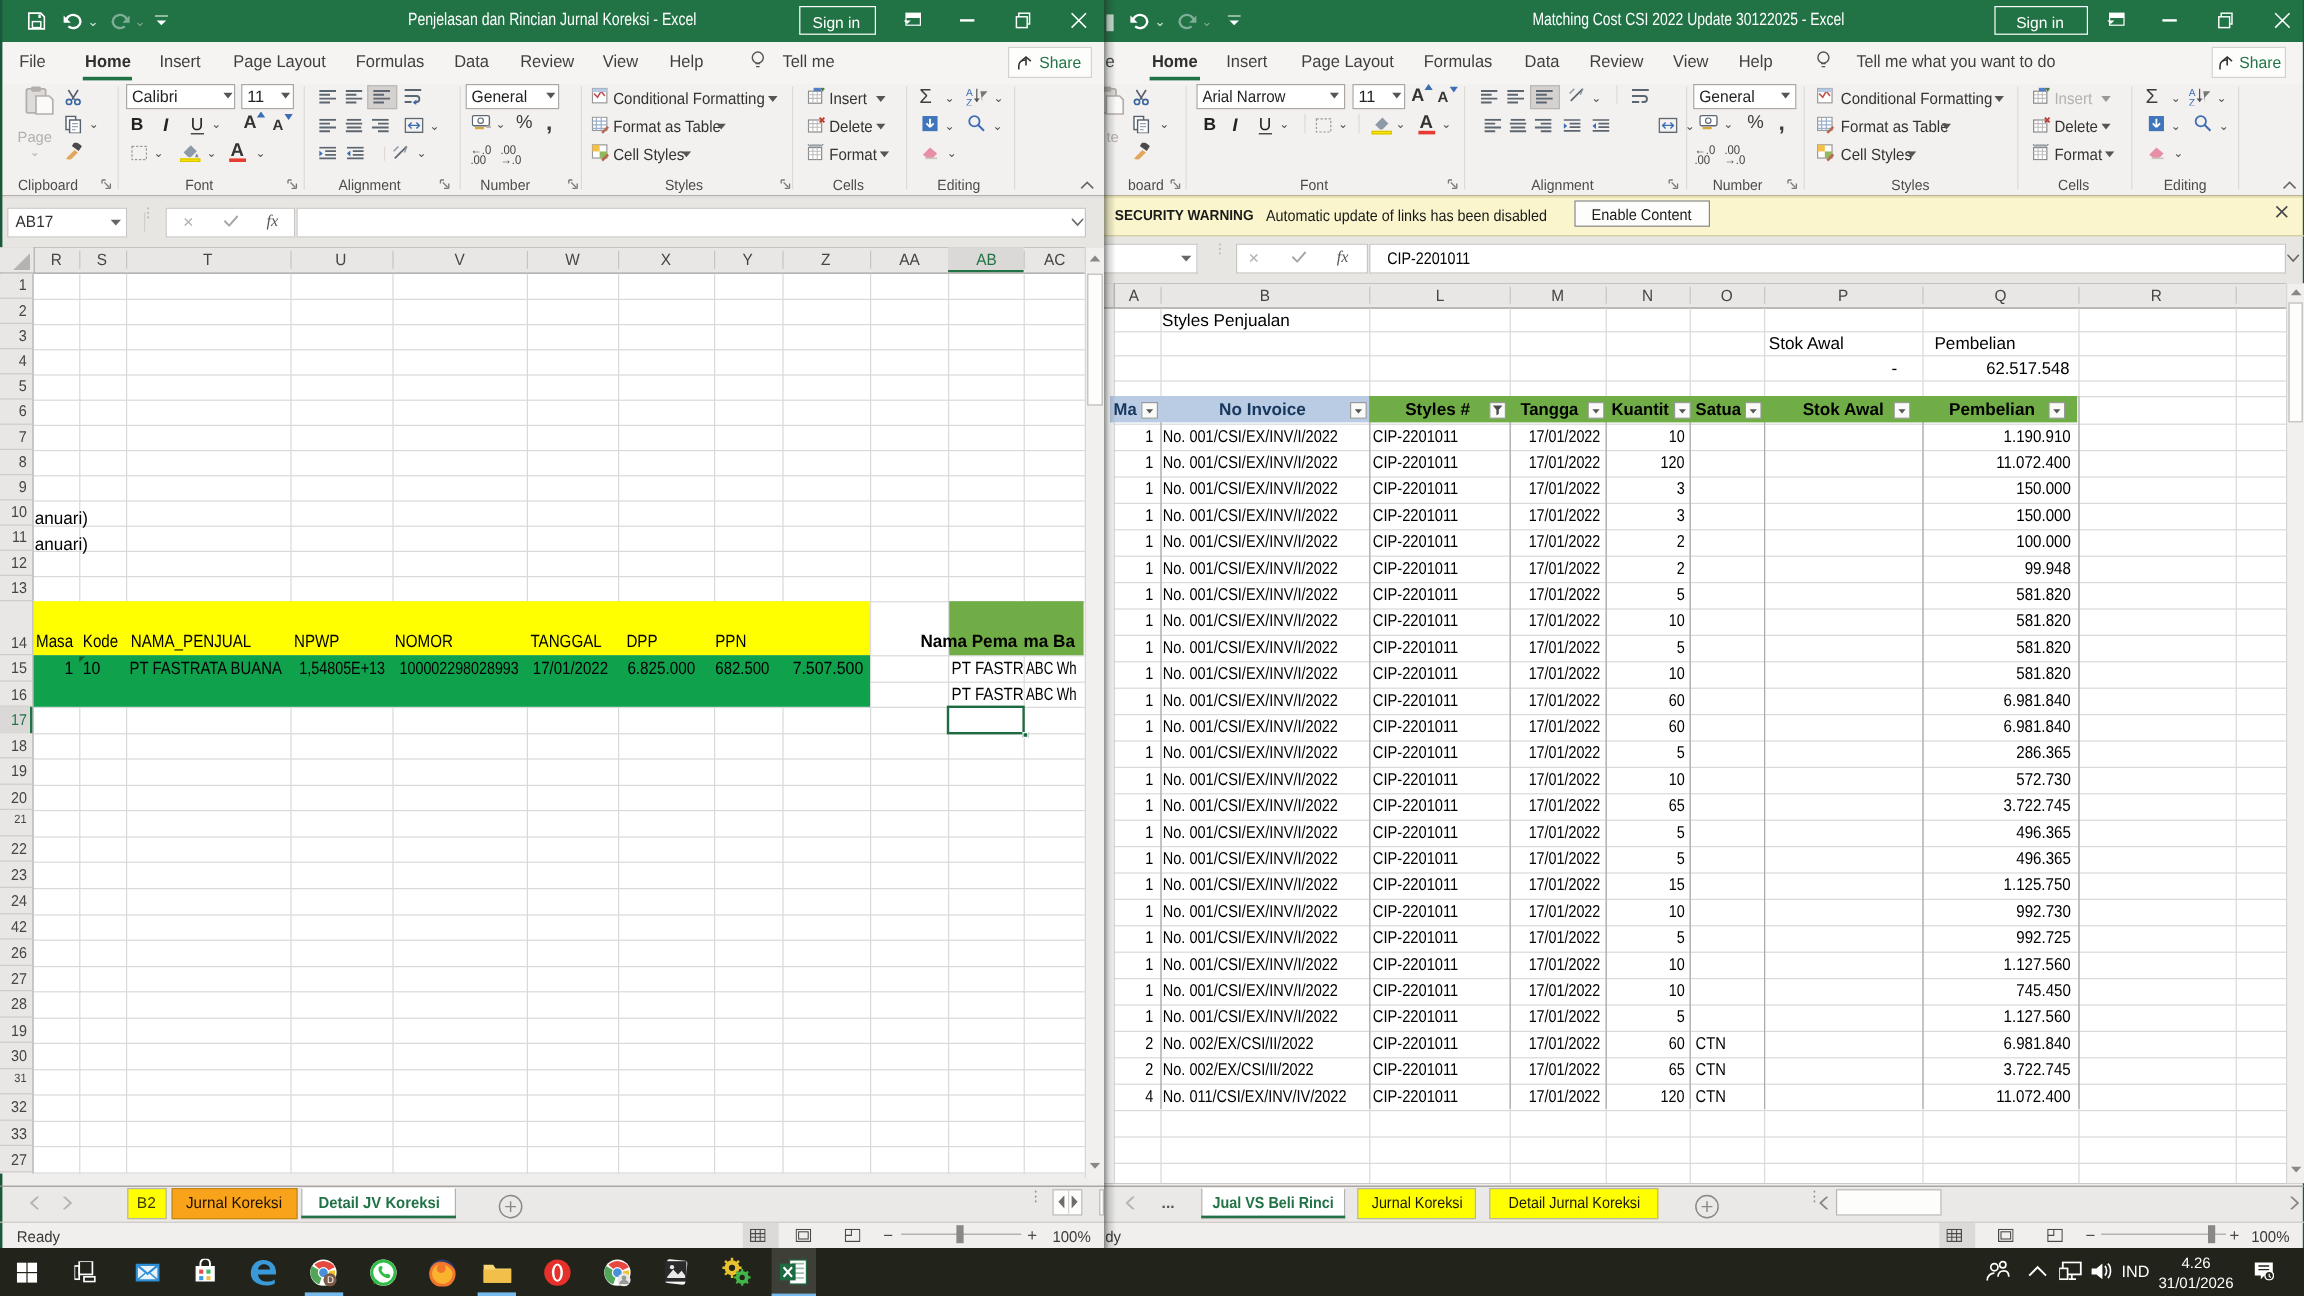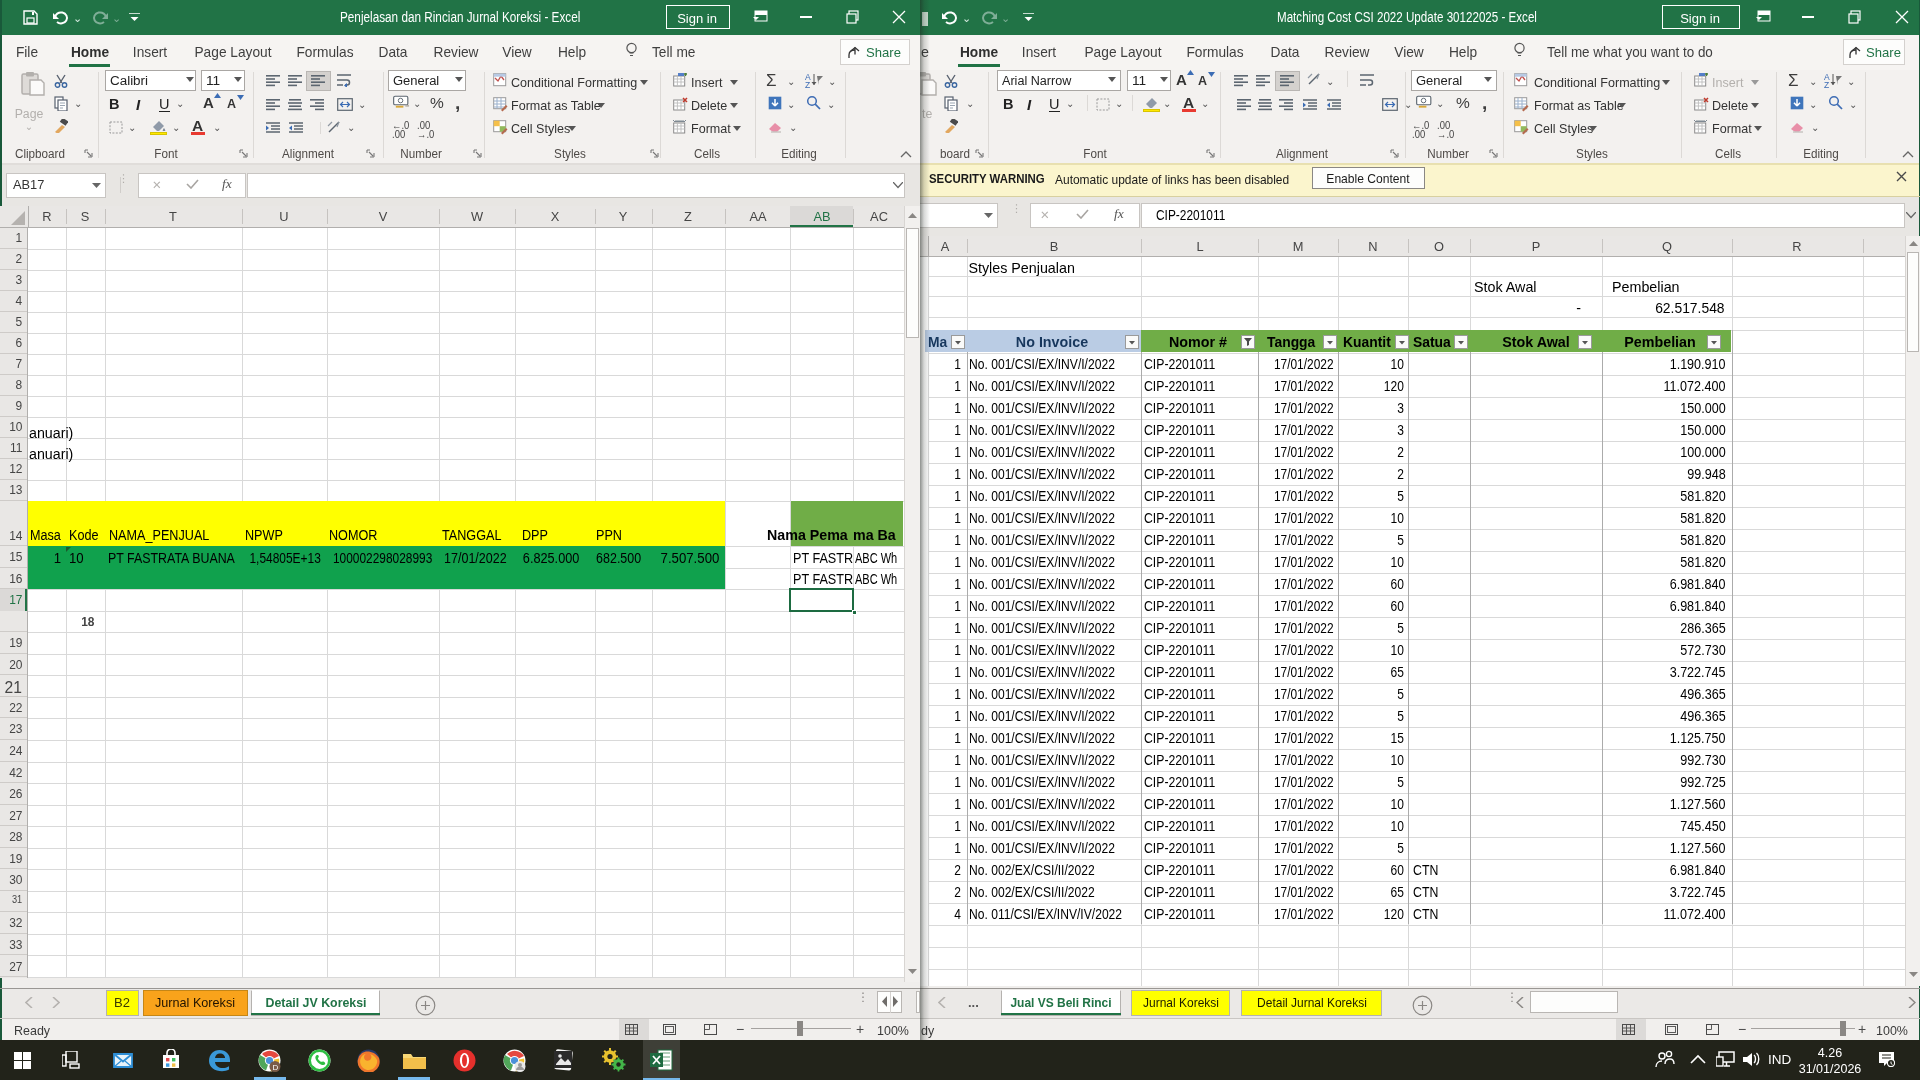--- a/index.html
+++ b/index.html
@@ -446,27 +446,27 @@
 <div class="a" style="font-size:13px;color:#454545;font-weight:normal;white-space:nowrap;right:1898px;transform:scaleX(0.92);transform-origin:100% 50%;top:527.5px;">14</div>
 <div class="a" style="left:0px;top:566.55px;width:26.7px;height:1px;background:#cecbc8"></div>
 <div class="a" style="font-size:13px;color:#454545;font-weight:normal;white-space:nowrap;right:1898px;transform:scaleX(0.92);transform-origin:100% 50%;top:549.05px;">15</div>
 <div class="a" style="left:0px;top:588.1px;width:26.7px;height:1px;background:#cecbc8"></div>
 <div class="a" style="font-size:13px;color:#454545;font-weight:normal;white-space:nowrap;right:1898px;transform:scaleX(0.92);transform-origin:100% 50%;top:570.6px;">16</div>
 <div class="a" style="left:0px;top:609.65px;width:26.7px;height:1px;background:#cecbc8"></div>
 <div class="a" style="left:0px;top:589.1px;width:26.7px;height:21.55px;background:#dbd9d7"></div>
 <div class="a" style="left:24.7px;top:589.1px;width:2px;height:21.55px;background:#217346"></div>
 <div class="a" style="font-size:13px;color:#217346;font-weight:normal;white-space:nowrap;right:1898px;transform:scaleX(0.92);transform-origin:100% 50%;top:592.15px;">17</div>
 <div class="a" style="left:0px;top:631.2px;width:26.7px;height:1px;background:#cecbc8"></div>
-<div class="a" style="font-size:13px;color:#454545;font-weight:bold;white-space:nowrap;right:1826px;transform:scaleX(0.92);transform-origin:100% 50%;top:613.7px;">18</div>
+<div class="a" style="font-size:13px;color:#454545;font-weight:normal;white-space:nowrap;right:1898px;transform:scaleX(0.92);transform-origin:100% 50%;top:613.7px;">18</div>
 <div class="a" style="left:0px;top:652.75px;width:26.7px;height:1px;background:#cecbc8"></div>
 <div class="a" style="font-size:13px;color:#454545;font-weight:normal;white-space:nowrap;right:1898px;transform:scaleX(0.92);transform-origin:100% 50%;top:635.25px;">19</div>
 <div class="a" style="left:0px;top:674.3px;width:26.7px;height:1px;background:#cecbc8"></div>
 <div class="a" style="font-size:13px;color:#454545;font-weight:normal;white-space:nowrap;right:1898px;transform:scaleX(0.92);transform-origin:100% 50%;top:656.8px;">20</div>
 <div class="a" style="left:0px;top:695.85px;width:26.7px;height:1px;background:#cecbc8"></div>
-<div class="a" style="font-size:17px;color:#454545;font-weight:normal;white-space:nowrap;right:1898px;transform:scaleX(0.92);transform-origin:100% 50%;top:678.35px;">21</div>
+<div class="a" style="font-size:10px;color:#454545;font-weight:normal;white-space:nowrap;right:1898px;transform:scaleX(0.92);transform-origin:100% 50%;top:678.35px;">21</div>
 <div class="a" style="left:0px;top:717.4px;width:26.7px;height:1px;background:#cecbc8"></div>
 <div class="a" style="font-size:13px;color:#454545;font-weight:normal;white-space:nowrap;right:1898px;transform:scaleX(0.92);transform-origin:100% 50%;top:699.9px;">22</div>
 <div class="a" style="left:0px;top:738.95px;width:26.7px;height:1px;background:#cecbc8"></div>
 <div class="a" style="font-size:13px;color:#454545;font-weight:normal;white-space:nowrap;right:1898px;transform:scaleX(0.92);transform-origin:100% 50%;top:721.45px;">23</div>
 <div class="a" style="left:0px;top:760.5px;width:26.7px;height:1px;background:#cecbc8"></div>
 <div class="a" style="font-size:13px;color:#454545;font-weight:normal;white-space:nowrap;right:1898px;transform:scaleX(0.92);transform-origin:100% 50%;top:743px;">24</div>
 <div class="a" style="left:0px;top:782.05px;width:26.7px;height:1px;background:#cecbc8"></div>
 <div class="a" style="font-size:13px;color:#454545;font-weight:normal;white-space:nowrap;right:1898px;transform:scaleX(0.92);transform-origin:100% 50%;top:764.55px;">42</div>
 <div class="a" style="left:0px;top:803.6px;width:26.7px;height:1px;background:#cecbc8"></div>
 <div class="a" style="font-size:13px;color:#454545;font-weight:normal;white-space:nowrap;right:1898px;transform:scaleX(0.92);transform-origin:100% 50%;top:786.1px;">26</div>
@@ -990,21 +990,21 @@
 <div class="a" style="font-size:14.3px;color:#17375d;font-weight:bold;white-space:nowrap;left:928px;transform:scaleX(0.97);transform-origin:0 50%;top:334px;">Ma</div>
 <svg class="a" style="left:950.8px;top:334.5px;" width="14" height="14" viewBox="0 0 14 14">
     <rect x="0.5" y="0.5" width="13" height="13" fill="#fafaf9" stroke="#9a9a9a"></rect>
     <path d="M4 6l3 3.5L10 6z" fill="#555"></path>
   </svg>
 <div class="a" style="font-size:14.3px;color:#17375d;font-weight:bold;white-space:nowrap;left:1052px;transform:translateX(-50%) scaleX(1.0);transform-origin:50% 50%;top:334px;">No Invoice</div>
 <svg class="a" style="left:1125px;top:334.5px;" width="14" height="14" viewBox="0 0 14 14">
     <rect x="0.5" y="0.5" width="13" height="13" fill="#fafaf9" stroke="#9a9a9a"></rect>
     <path d="M4 6l3 3.5L10 6z" fill="#555"></path>
   </svg>
-<div class="a" style="font-size:14.3px;color:#000;font-weight:bold;white-space:nowrap;left:1198px;transform:translateX(-50%) scaleX(1.0);transform-origin:50% 50%;top:334px;">Nomor #</div>
+<div class="a" style="font-size:14.3px;color:#000;font-weight:bold;white-space:nowrap;left:1198px;transform:translateX(-50%) scaleX(1.0);transform-origin:50% 50%;top:334px;">Styles #</div>
 <svg class="a" style="left:1240.6px;top:334.5px;" width="14" height="14" viewBox="0 0 14 14">
     <rect x="0.5" y="0.5" width="13" height="13" fill="#fafaf9" stroke="#9a9a9a"></rect>
     <path d="M3 3h8l-3 3.5V10l-2 1V6.5z" fill="#4a4a4a"></path>
   </svg>
 <div class="a" style="font-size:14.3px;color:#000;font-weight:bold;white-space:nowrap;left:1267px;transform:scaleX(0.97);transform-origin:0 50%;top:334px;">Tangga</div>
 <svg class="a" style="left:1322.8px;top:334.5px;" width="14" height="14" viewBox="0 0 14 14">
     <rect x="0.5" y="0.5" width="13" height="13" fill="#fafaf9" stroke="#9a9a9a"></rect>
     <path d="M4 6l3 3.5L10 6z" fill="#555"></path>
   </svg>
 <div class="a" style="font-size:14.3px;color:#000;font-weight:bold;white-space:nowrap;left:1343px;transform:scaleX(0.97);transform-origin:0 50%;top:334px;">Kuantit</div>

